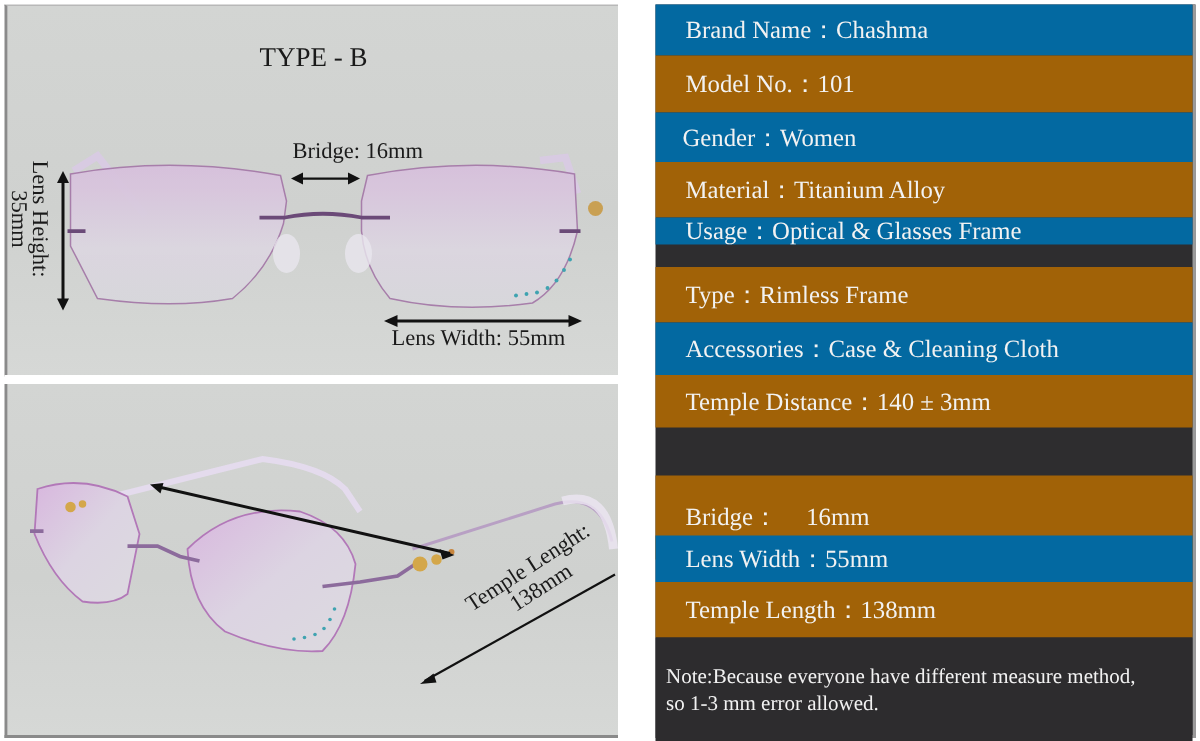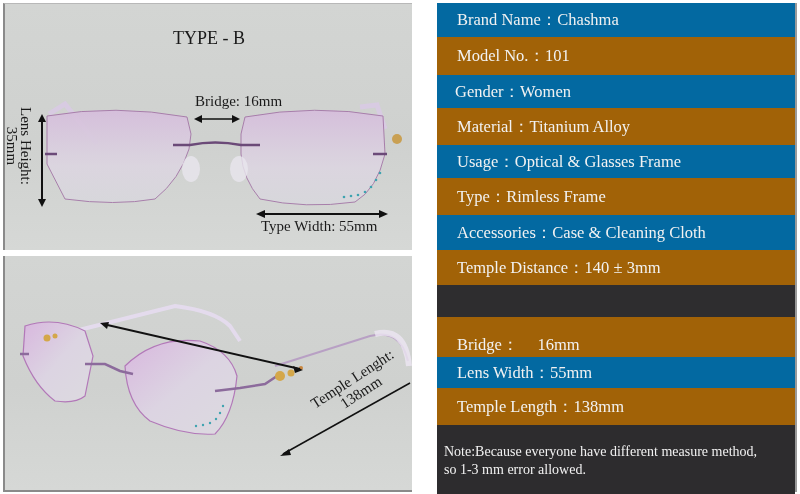--- a/index.html
+++ b/index.html
@@ -91,21 +91,21 @@
     <line x1="192" y1="115" x2="232" y2="115" stroke="#111" stroke-width="1.5"></line>
     <path d="M197 111 L189 115 L197 119 Z" fill="#111"></path>
     <path d="M227 111 L235 115 L227 119 Z" fill="#111"></path>
 
     <line x1="254" y1="210" x2="380" y2="210" stroke="#111" stroke-width="2"></line>
     <path d="M260 206 L251 210 L260 214 Z" fill="#111"></path>
     <path d="M374 206 L383 210 L374 214 Z" fill="#111"></path>
   </svg>
   <div class="lbl type-title">TYPE - B</div>
   <div class="lbl bridge-lbl">Bridge: 16mm</div>
-  <div class="lbl lw-lbl">Type Width: 55mm</div>
+  <div class="lbl lw-lbl">Lens Width: 55mm</div>
   <div class="lbl lh-lbl">
     <div>Lens Height:</div>
     <div>35mm</div>
   </div>
 </div>
 
 <div class="sep"></div>
 
 <div class="photo bottom">
   <svg width="407" height="234" viewBox="0 0 407 234">
@@ -171,21 +171,21 @@
       <span>101</span>
   </div>
   <div class="row dark" style="top:72px;height:33px;padding-left:18px;">
     <span class="k">Gender</span>
       <span>Women</span>
   </div>
   <div class="row light" style="top:105px;height:37px;">
     <span class="k">Material</span>
       <span>Titanium Alloy</span>
   </div>
-  <div class="row dark" style="top:142px;height:33px;align-items:center;">
+  <div class="row dark" style="top:142px;height:18px;align-items:center;">
     <span class="k">Usage</span>
       <span>Optical &amp; Glasses Frame</span>
   </div>
   <div class="row light" style="top:175px;height:37px;">
     <span class="k">Type</span>
       <span>Rimless Frame</span>
   </div>
   <div class="row dark" style="top:212px;height:35px;">
     <span class="k">Accessories</span>
       <span>Case &amp; Cleaning Cloth</span>

